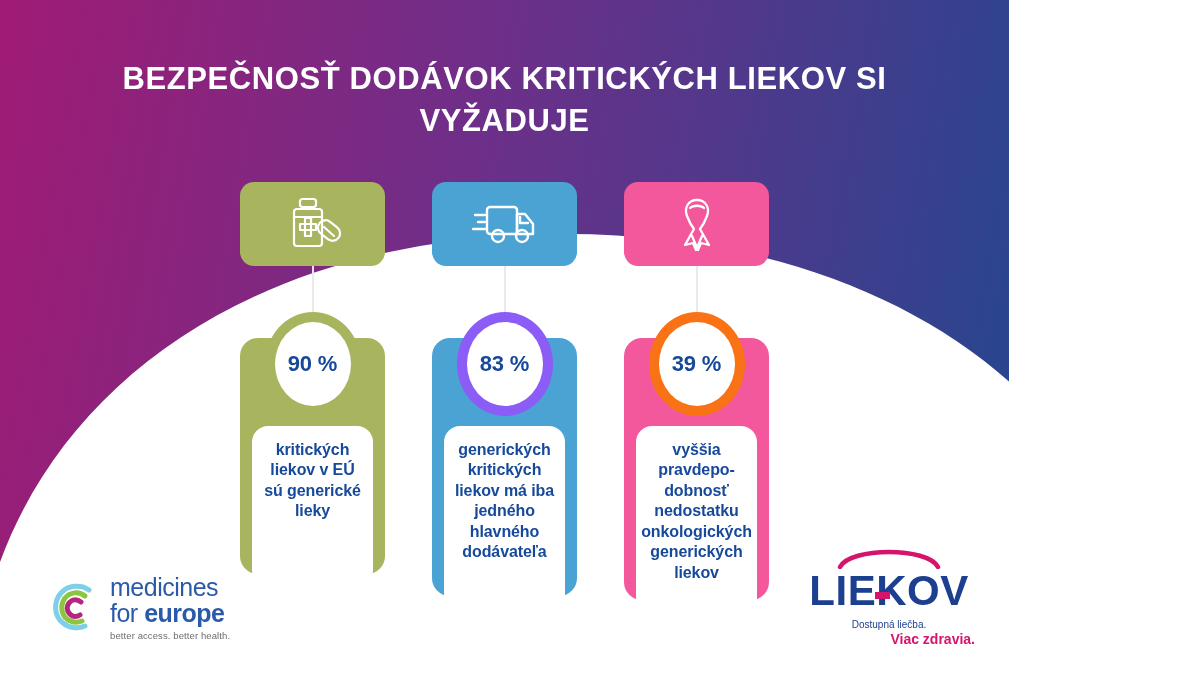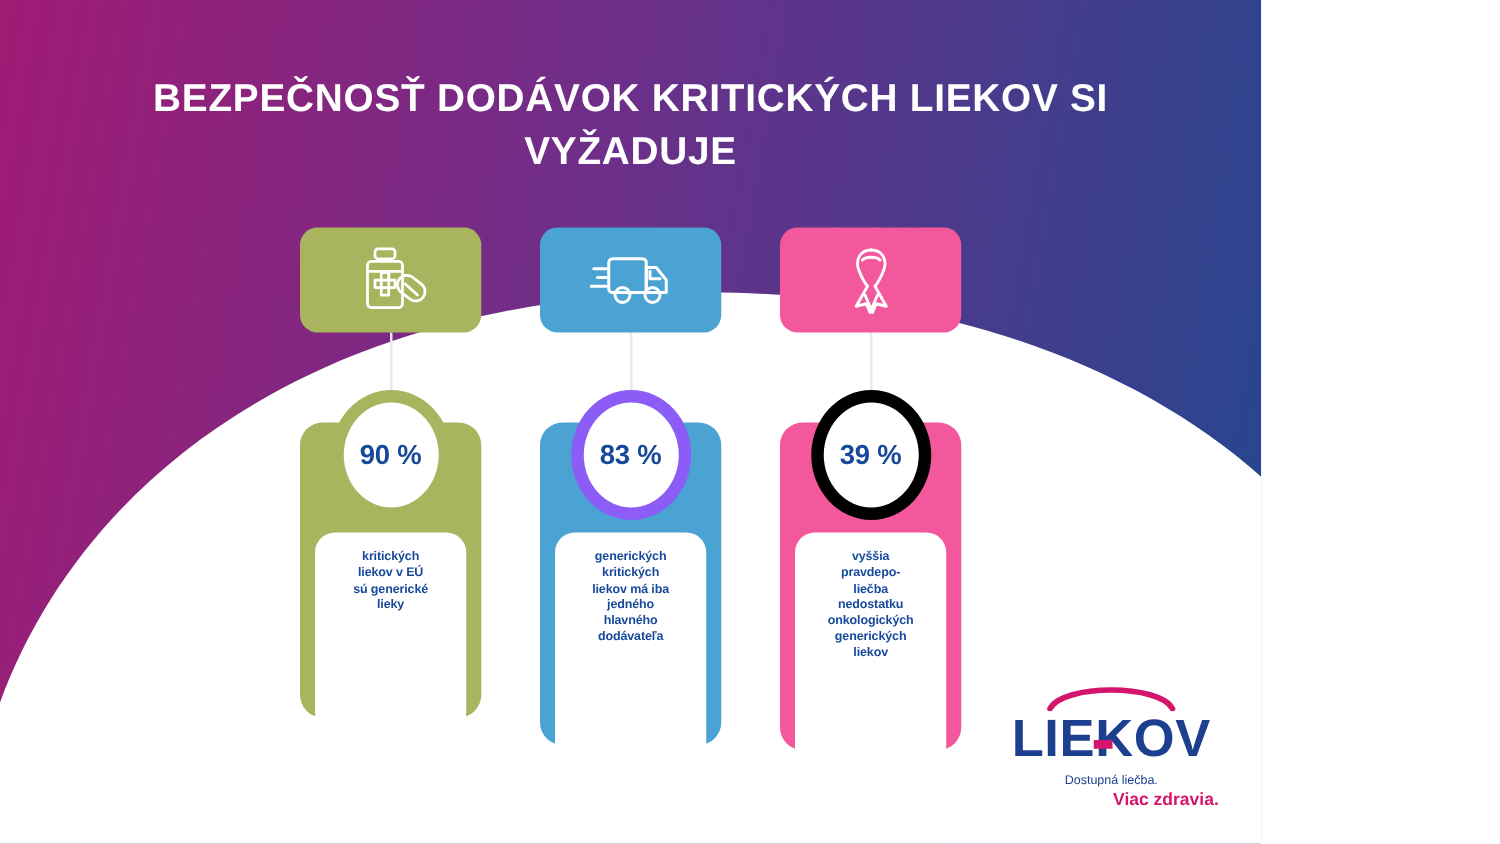--- a/index.html
+++ b/index.html
@@ -129,21 +129,21 @@
     border-radius: 16px;
     z-index: 4;
     padding: 14px 8px 16px;
     display: flex;
     align-items: flex-start;
     justify-content: center;
   }
   .body-text {
     color: #17499b;
     font-weight: bold;
-    font-size: 10px;
+    font-size: 16px;
     line-height: 1.28;
     text-align: center;
     letter-spacing: -0.1px;
     white-space: pre-line;
   }
   
   .card.c1 .body-card { top: 244px; height: 156px; }
   .card.c2 .body-card { top: 244px; height: 188px; }
   .card.c3 .body-card { top: 244px; height: 198px; }
   .card.c1 .torso { height: 236px; }
@@ -269,38 +269,50 @@
     <div class="card c3">
       <div class="connector"></div>
       <div class="icon-chip" style="background:#f4589c">
         <svg width="50" height="58" viewBox="0 0 50 58" fill="none" stroke="#ffffff" stroke-width="2.3" stroke-linecap="round" stroke-linejoin="round">
           <path d="M25 5 C16 5 12 13 15 21 C18 29 22 34 22 34 L13 50 L21 48 L24 55 L30 41"></path>
           <path d="M25 5 C34 5 38 13 35 21 C32 29 28 34 28 34 L37 50 L29 48 L26 55 L20 41"></path>
           <path d="M18 13 C21 10 29 10 32 13"></path>
         </svg>
       </div>
       <div class="torso" style="background:#f4589c"></div>
-      <div class="pct-ring" style="background:#000000">
+      <div class="pct-ring" style="background:#f97316">
         <div class="pct-inner">
           <span class="pct-text">39 %</span>
         </div>
       </div>
       <div class="body-card">
         <span class="body-text">vyššia
 pravdepo-
-liečba
+dobnosť
 nedostatku
 onkologických
 generických
 liekov</span>
       </div>
     </div>
 
   </div>
 
+  <div class="mfe-logo">
+    <svg class="mfe-mark" viewBox="0 0 52 52">
+      <path d="M41 9 C33 3 20 4 13 12 C5 21 6 35 15 42 C21 47 30 48 37 45" fill="none" stroke="#7ecfe8" stroke-width="5" stroke-linecap="round"></path>
+      <path d="M37 15 C31 10 22 11 17 17 C12 24 13 33 19 38 C23 41 29 42 34 40" fill="none" stroke="#8cc63f" stroke-width="5" stroke-linecap="round"></path>
+      <path d="M33 21 C29 18 24 18 21 22 C18 26 19 31 23 34 C25 36 29 36 32 34" fill="none" stroke="#b5267f" stroke-width="5" stroke-linecap="round"></path>
+    </svg>
+    <div class="mfe-words">
+      <span class="mfe-l1">medicines</span>
+      <span class="mfe-l2"><span>for </span><b>europe</b></span>
+      <span class="mfe-tag">better access. better health.</span>
+    </div>
+  </div>
 
   <div class="genas-logo">
     <svg class="genas-arc" width="104" height="26" viewBox="0 0 104 26">
       <path d="M3 24 C13 4 91 4 101 24" fill="none" stroke="#d4156b" stroke-width="4.5" stroke-linecap="round"></path>
     </svg>
     <div class="genas-word">
       <span>LIEKOV</span>
       <span class="genas-tick"></span>
     </div>
     <div class="genas-t1">Dostupná liečba.</div>

